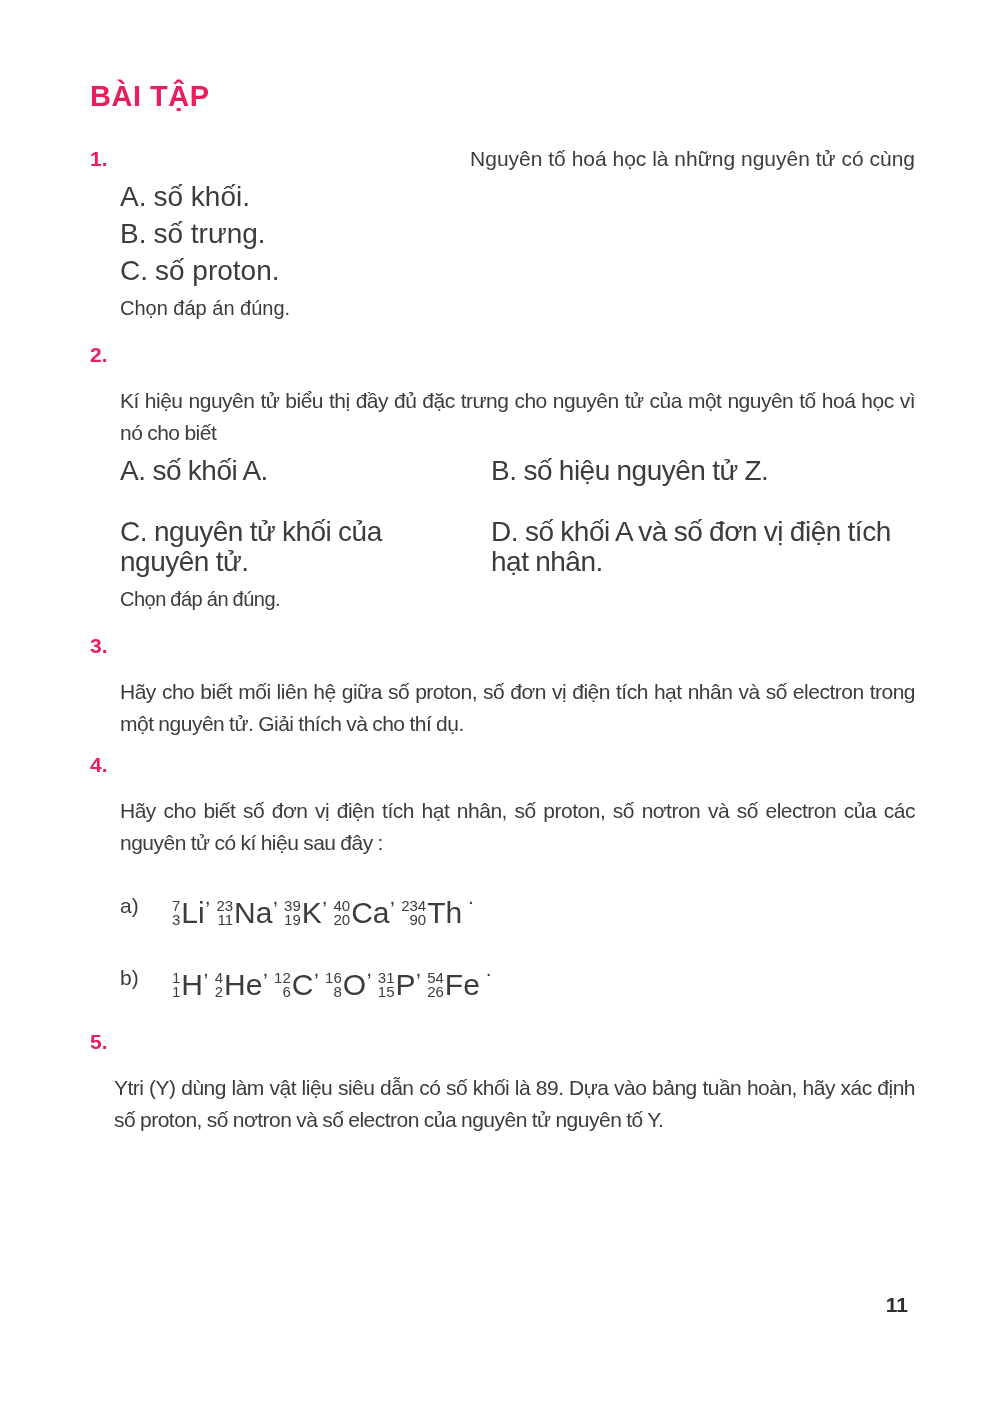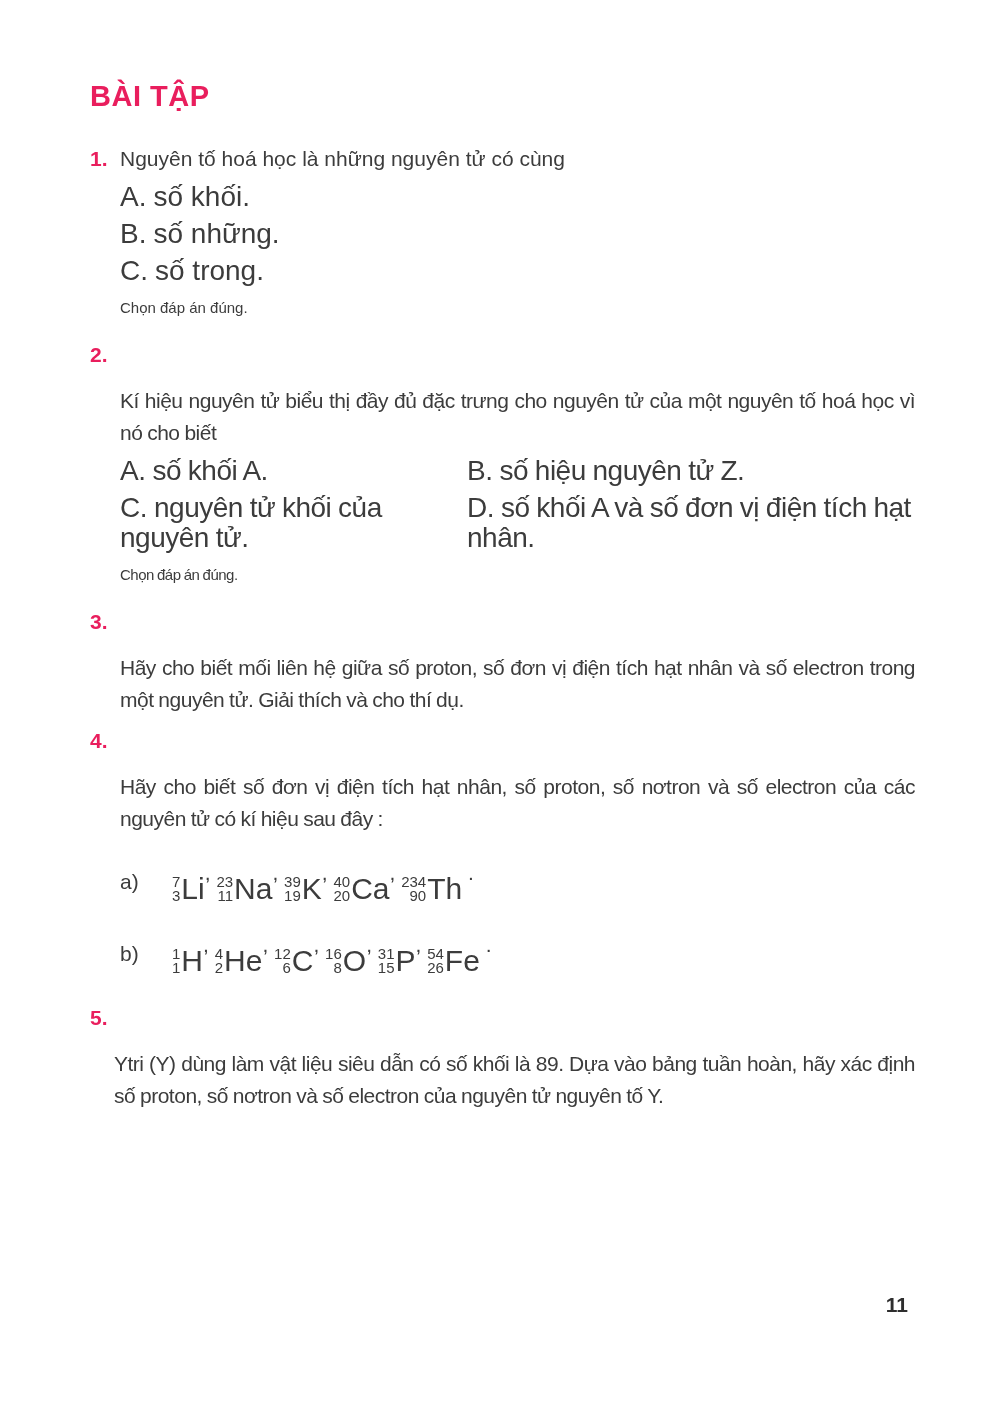--- a/index.html
+++ b/index.html
@@ -26,28 +26,28 @@
   .qnum {
     flex: 0 0 30px;
     width: 30px;
     font-weight: bold;
     color: #e91e5d;
     font-size: 21px;
     line-height: 32px;
   }
   .q5 .qnum { flex: 0 0 24px; width: 24px; }
   .qbody { flex: 1; min-width: 0; }
-  .qtext { margin: 0; font-size: 21px; line-height: 32px; }
+  .qtext { margin: 0; font-size: 21px; line-height: 32px; text-align: right; }
   .just { text-align: justify; margin-top: 46px; }
   .cond { letter-spacing: -0.5px; word-spacing: -0.5px; }
   .opts { margin-top: 7px; }
   .opt { margin: 0 0 7px 0; font-size: 28px; line-height: 30px; }
   .optlabel { margin-right: 7px; }
-  .grid2 { display: grid; grid-template-columns: 347px 1fr; }
-  .footer-line { margin: 0 0 7px 0; font-size: 15px; line-height: 30px; }
+  .grid2 { display: grid; grid-template-columns: 347px 1fr; gap: 24px; }
+  .footer-line { margin: 0 0 7px 0; font-size: 20px; line-height: 30px; }
   .sub { display: flex; align-items: center; margin: 26px 0 26px 0; font-size: 21px; }
   .sub-b { margin-top: 30px; margin-bottom: 18px; }
   .sublabel { flex: 0 0 52px; width: 52px; }
   .isoline { display: inline-block; }
   .iso { display: inline-flex; align-items: center; vertical-align: -7px; }
   .iso .nums {
     display: inline-flex;
     flex-direction: column;
     align-items: flex-end;
     font-size: 15px;
@@ -70,22 +70,22 @@
 <div class="page">
 
   <h1 class="title">BÀI TẬP</h1>
 
   <section class="q">
     <span class="qnum">1.</span>
     <div class="qbody">
       <p class="qtext">Nguyên tố hoá học là những nguyên tử có cùng</p>
       <div class="opts">
         <p class="opt"><span class="optlabel">A.</span><span>số khối.</span></p>
-        <p class="opt"><span class="optlabel">B.</span><span>số những.</span></p>
-        <p class="opt"><span class="optlabel">C.</span><span>số trong.</span></p>
+        <p class="opt"><span class="optlabel">B.</span><span>số trưng.</span></p>
+        <p class="opt"><span class="optlabel">C.</span><span>số proton.</span></p>
         <p class="footer-line">Chọn đáp án đúng.</p>
       </div>
     </div>
   </section>
 
   <section class="q">
     <span class="qnum">2.</span>
     <div class="qbody">
       <p class="qtext just cond">Kí hiệu nguyên tử biểu thị đầy đủ đặc trưng cho nguyên tử của một nguyên tố hoá học vì nó cho biết</p>
       <div class="opts grid2 cond">

